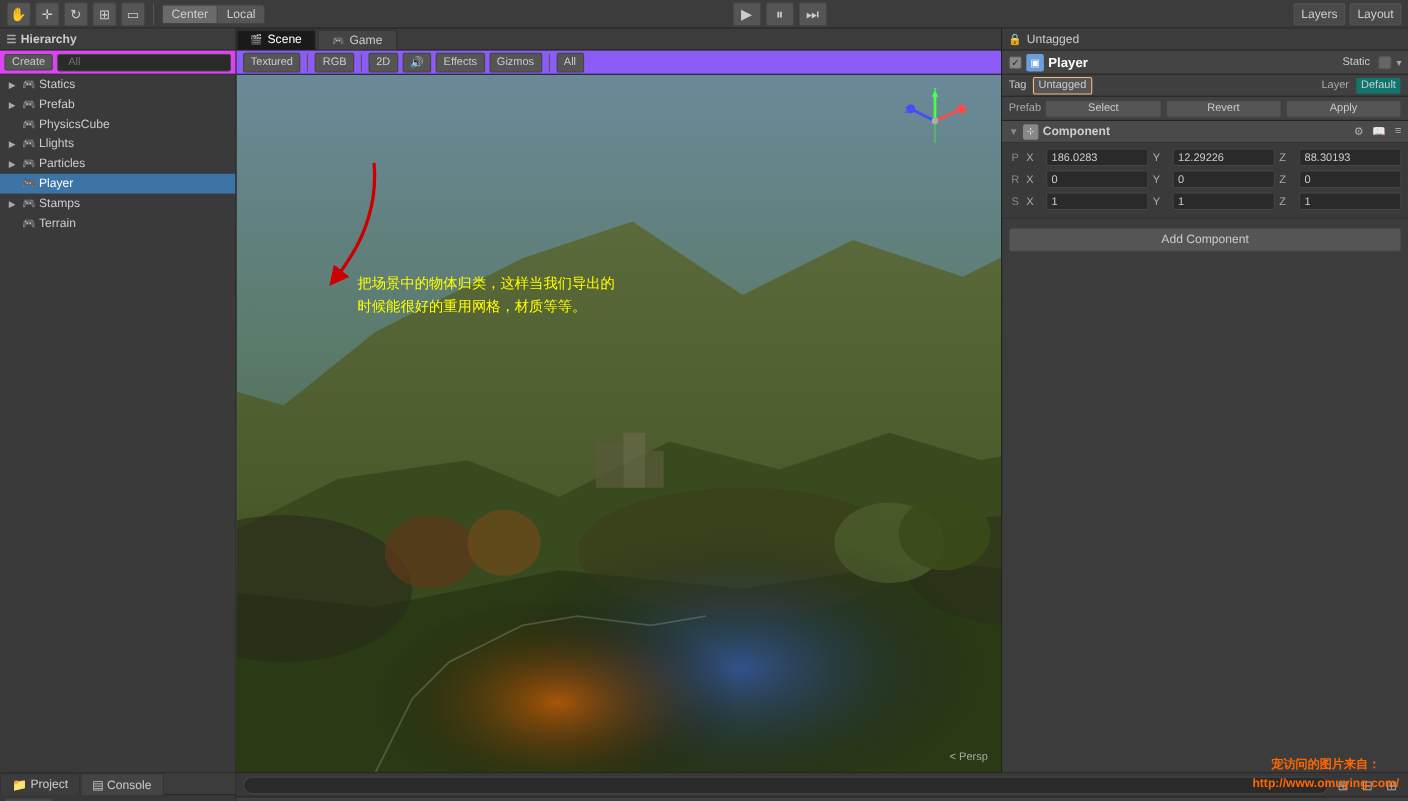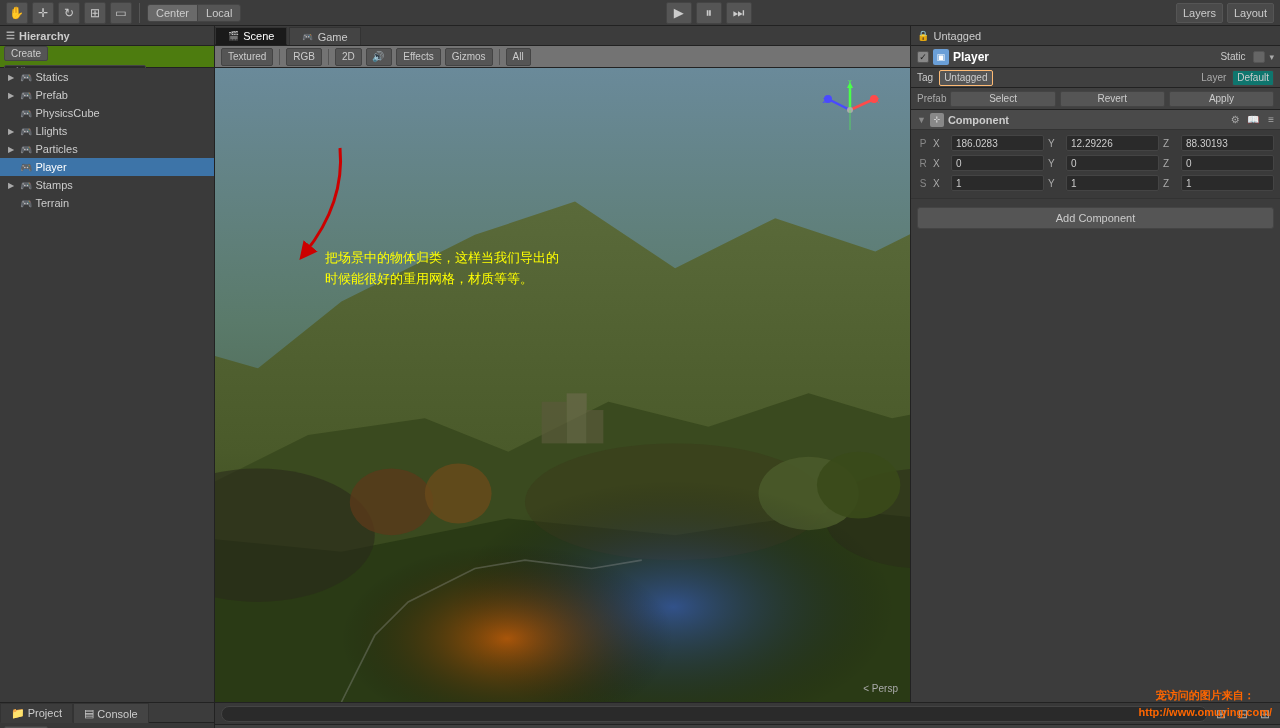--- a/index.html
+++ b/index.html
@@ -110,27 +110,26 @@
       padding: 0 6px;
       font-size: 11px;
       font-weight: bold;
       color: #ccc;
       gap: 4px;
     }
     .panel-header-icon { font-size: 10px; color: #aaa; }
 
     .panel-toolbar {
       height: 22px;
-      background: #4d7c0f;
-      border-bottom: 1px solid #222;
-      display: flex;
-      align-items: flex-start;
+      background: #d946ef;
+      border-bottom: 1px solid #222;
+      display: flex;
+      align-items: center;
       padding: 0 4px;
       gap: 4px;
-      flex-direction: column;
     }
     .create-btn {
       background: #555;
       border: 1px solid #444;
       border-radius: 2px;
       color: #ccc;
       font-size: 10px;
       padding: 1px 6px;
       cursor: pointer;
       display: flex; align-items: center; gap: 2px;
@@ -201,21 +200,21 @@
     }
     .view-tab.active {
       background: #1a1a1a;
       border-bottom: 1px solid #1a1a1a;
       color: #fff;
     }
     .tab-icon { font-size: 9px; color: #888; }
 
     .scene-toolbar {
       height: 22px;
-      background: #737373;
+      background: #8b5cf6;
       border-bottom: 1px solid #222;
       display: flex;
       align-items: center;
       padding: 0 6px;
       gap: 4px;
     }
     .scene-tb-btn {
       height: 18px;
       background: #555;
       border: 1px solid #444;

